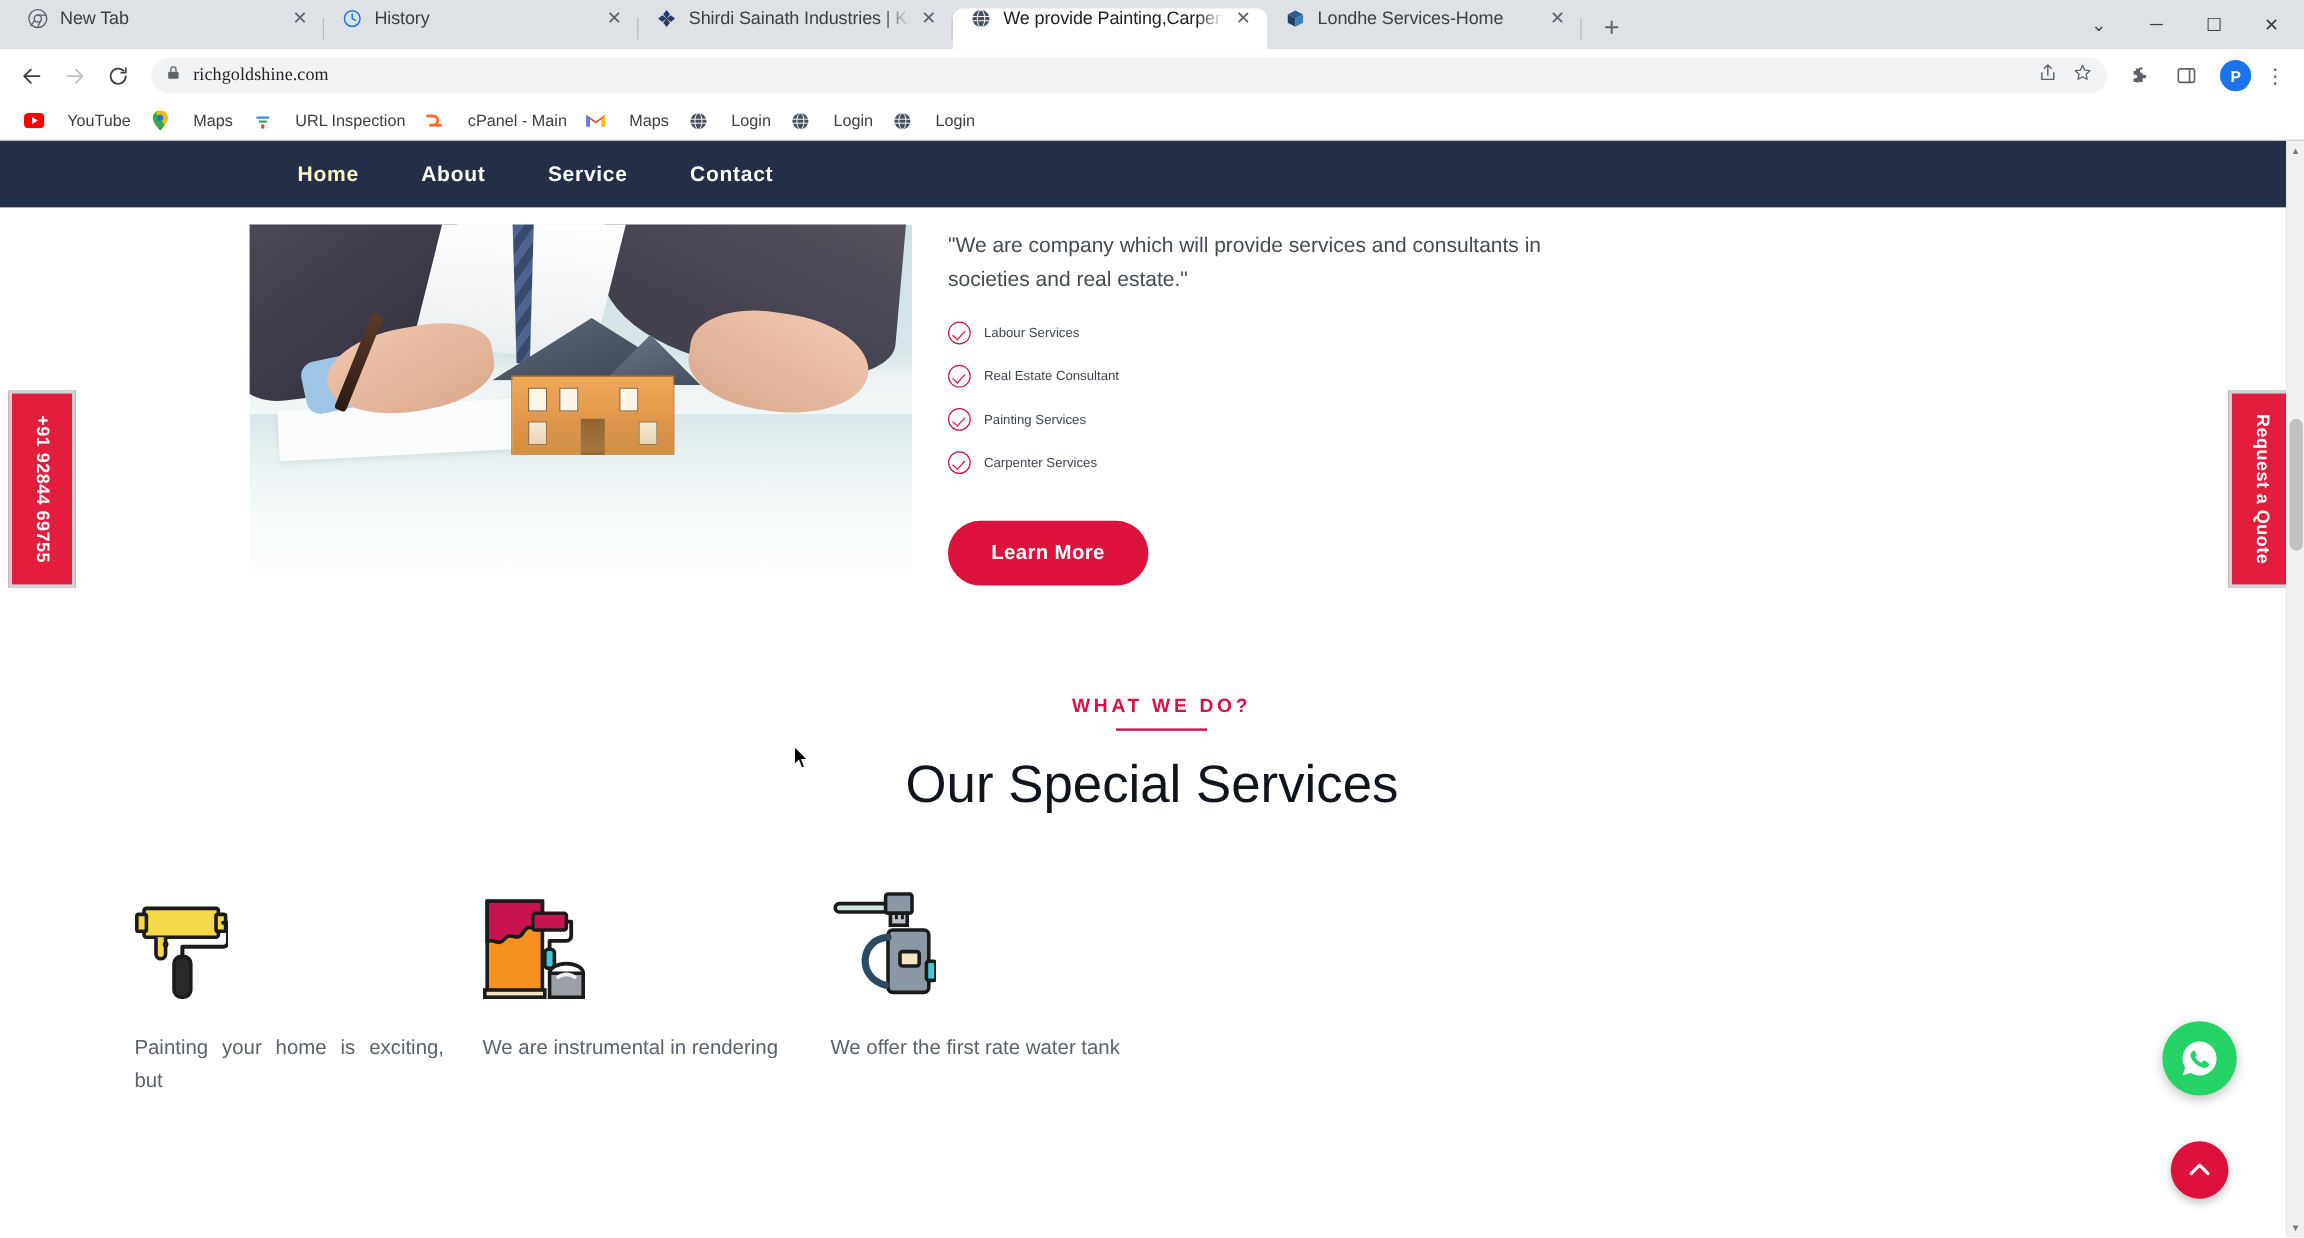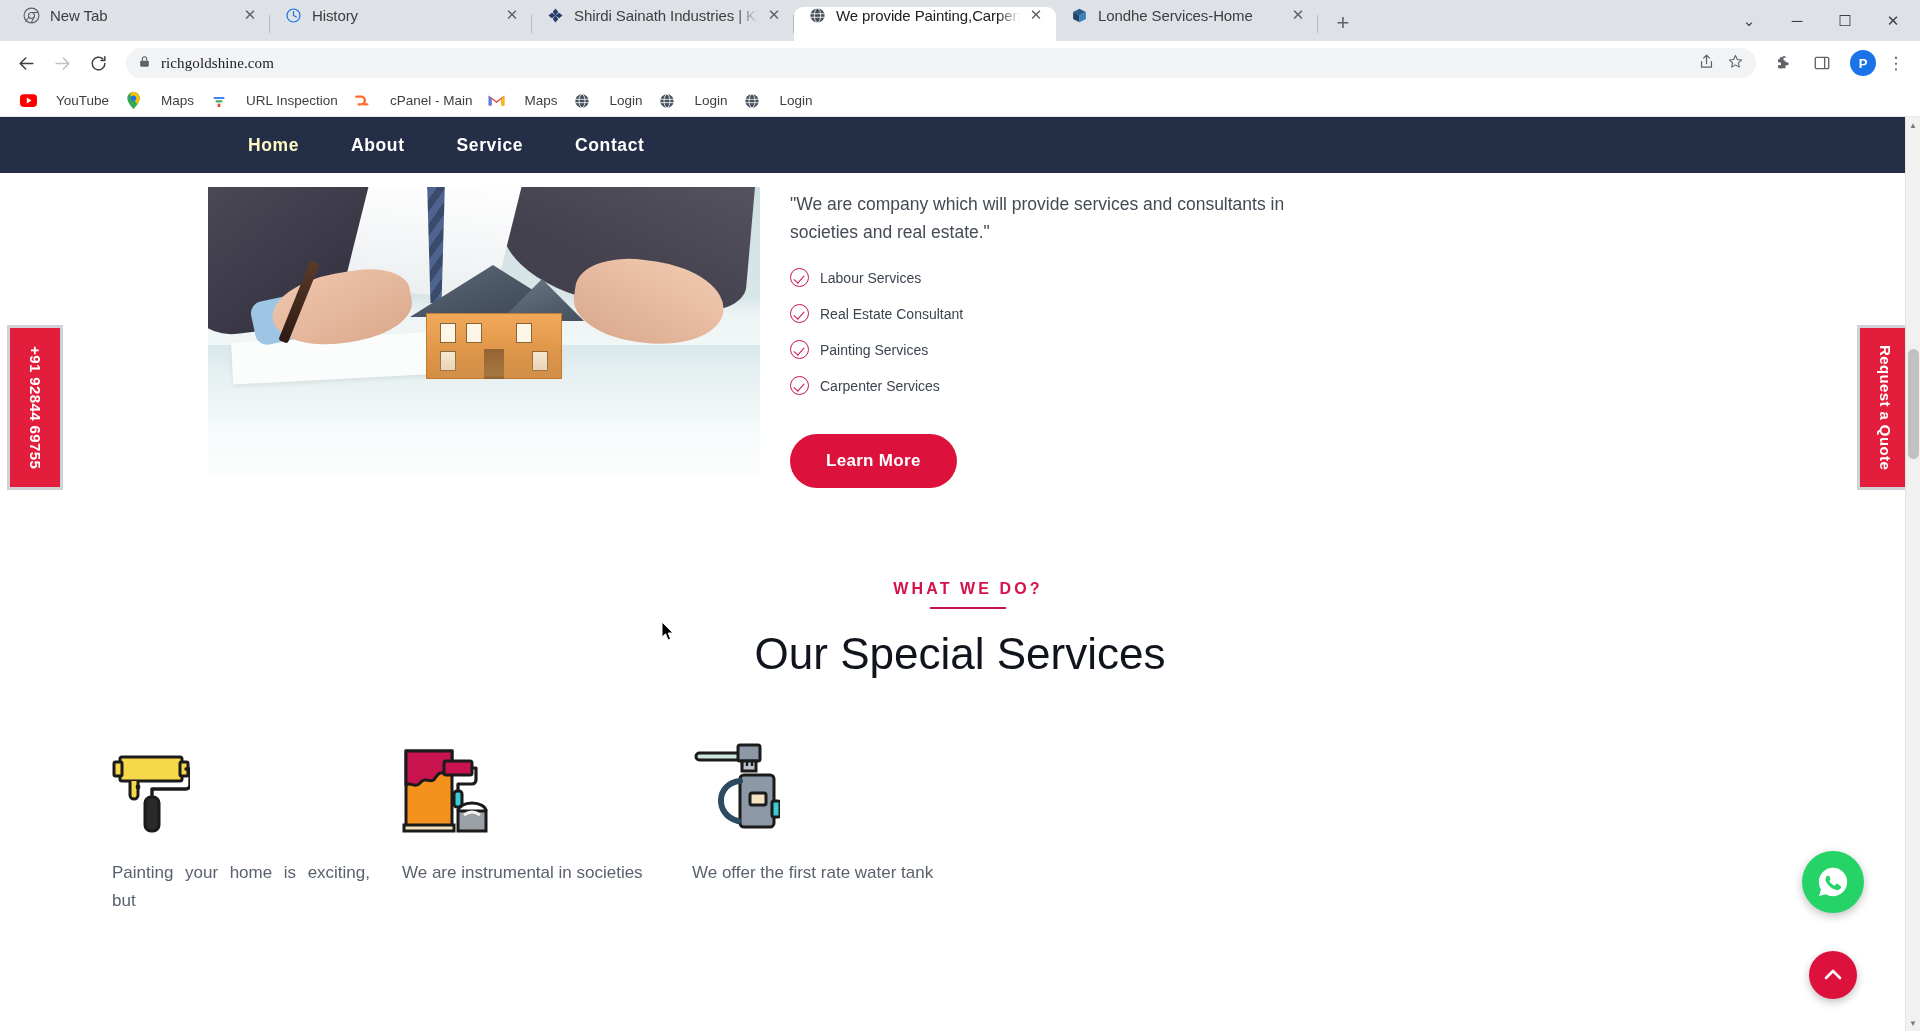--- a/index.html
+++ b/index.html
@@ -311,21 +311,21 @@
     line-height: 1.58;
     color: #444b55;
     margin-bottom: 22px;
     width: 560px;
   }
   .feat-list { list-style: none; }
   .feat-list li {
     display: flex;
     align-items: center;
     gap: 11px;
-    font-size: 14px;
+    font-size: 11px;
     color: #3c4450;
     margin-bottom: 17px;
   }
   .chk {
     width: 19px; height: 19px;
     border: 1.7px solid #c7164a;
     border-radius: 50%;
     position: relative;
     flex-shrink: 0;
   }
@@ -774,21 +774,21 @@
             <path d="M4 10 h46 v22 c-6 6 -10 -6 -16 4 c-5 9 -10 -2 -16 6 c-5 6 -9 -2 -14 2 Z" fill="#c9134e" stroke="#1b1b1b" stroke-width="3" stroke-linejoin="round"></path>
             <rect x="2" y="84" width="50" height="6" fill="#f4e3c0" stroke="#1b1b1b" stroke-width="3"></rect>
             <rect x="42" y="20" width="28" height="14" rx="2" fill="#c9134e" stroke="#1b1b1b" stroke-width="3"></rect>
             <path d="M70 27 h4 v12 a4 4 0 0 1-4 4 H56 v8" fill="none" stroke="#1b1b1b" stroke-width="3.2" stroke-linecap="round" stroke-linejoin="round"></path>
             <rect x="52" y="50" width="8" height="16" rx="3" fill="#3fc8d6" stroke="#1b1b1b" stroke-width="3"></rect>
             <path d="M56 70 h28 v20 h-28 Z" fill="#9aa0a6" stroke="#1b1b1b" stroke-width="3"></path>
             <path d="M56 70 a14 8 0 0 1 28 0" fill="none" stroke="#1b1b1b" stroke-width="3"></path>
             <path d="M62 74 q8 -6 16 0" fill="none" stroke="#f0f0f0" stroke-width="3"></path>
           </svg>
         </div>
-        <p class="svc-text">We are instrumental in societies</p>
+        <p class="svc-text">We are instrumental in rendering</p>
       </div>
 
       <div class="svc">
         <div class="svc-ico">
           <svg width="88" height="92" viewBox="0 0 88 92">
             <rect x="4" y="12" width="52" height="7" rx="3.4" fill="#cfe6e0" stroke="#1b1b1b" stroke-width="3"></rect>
             <rect x="46" y="4" width="22" height="16" rx="2" fill="#8d98a6" stroke="#1b1b1b" stroke-width="3"></rect>
             <rect x="50" y="20" width="14" height="10" fill="#b9c2cd" stroke="#1b1b1b" stroke-width="3"></rect>
             <path d="M50 20 v5 M55 20 v5 M60 20 v5" stroke="#1b1b1b" stroke-width="2.4"></path>
             <rect x="48" y="34" width="34" height="52" rx="4" fill="#8d98a6" stroke="#1b1b1b" stroke-width="3"></rect>

